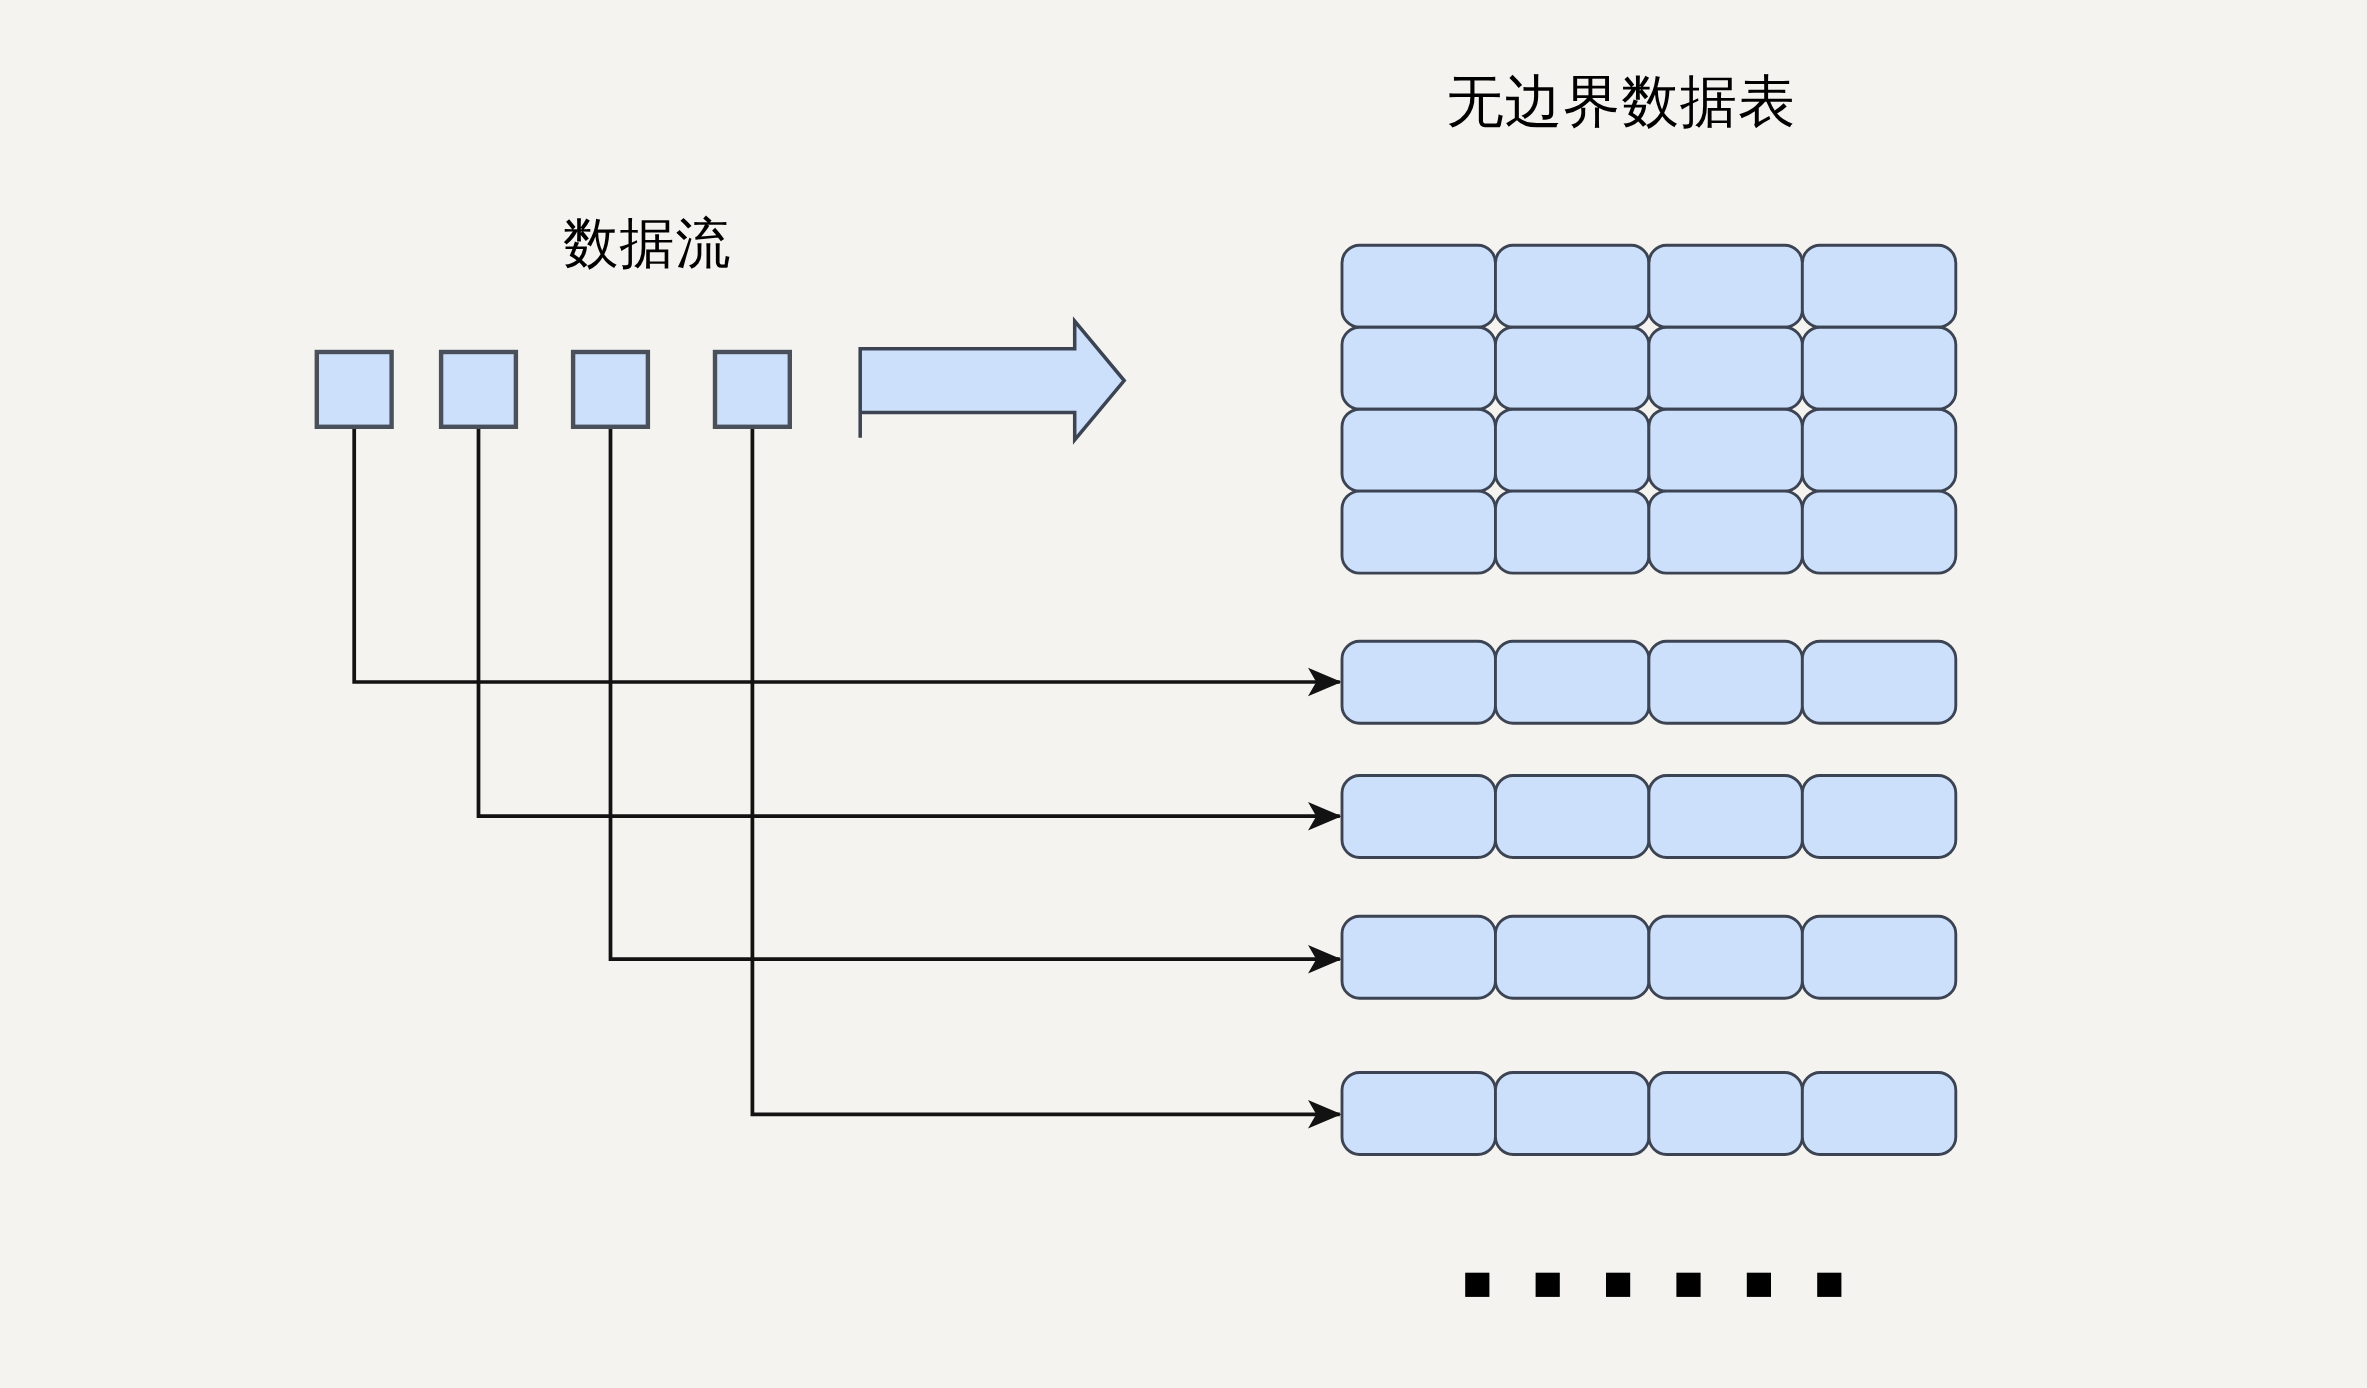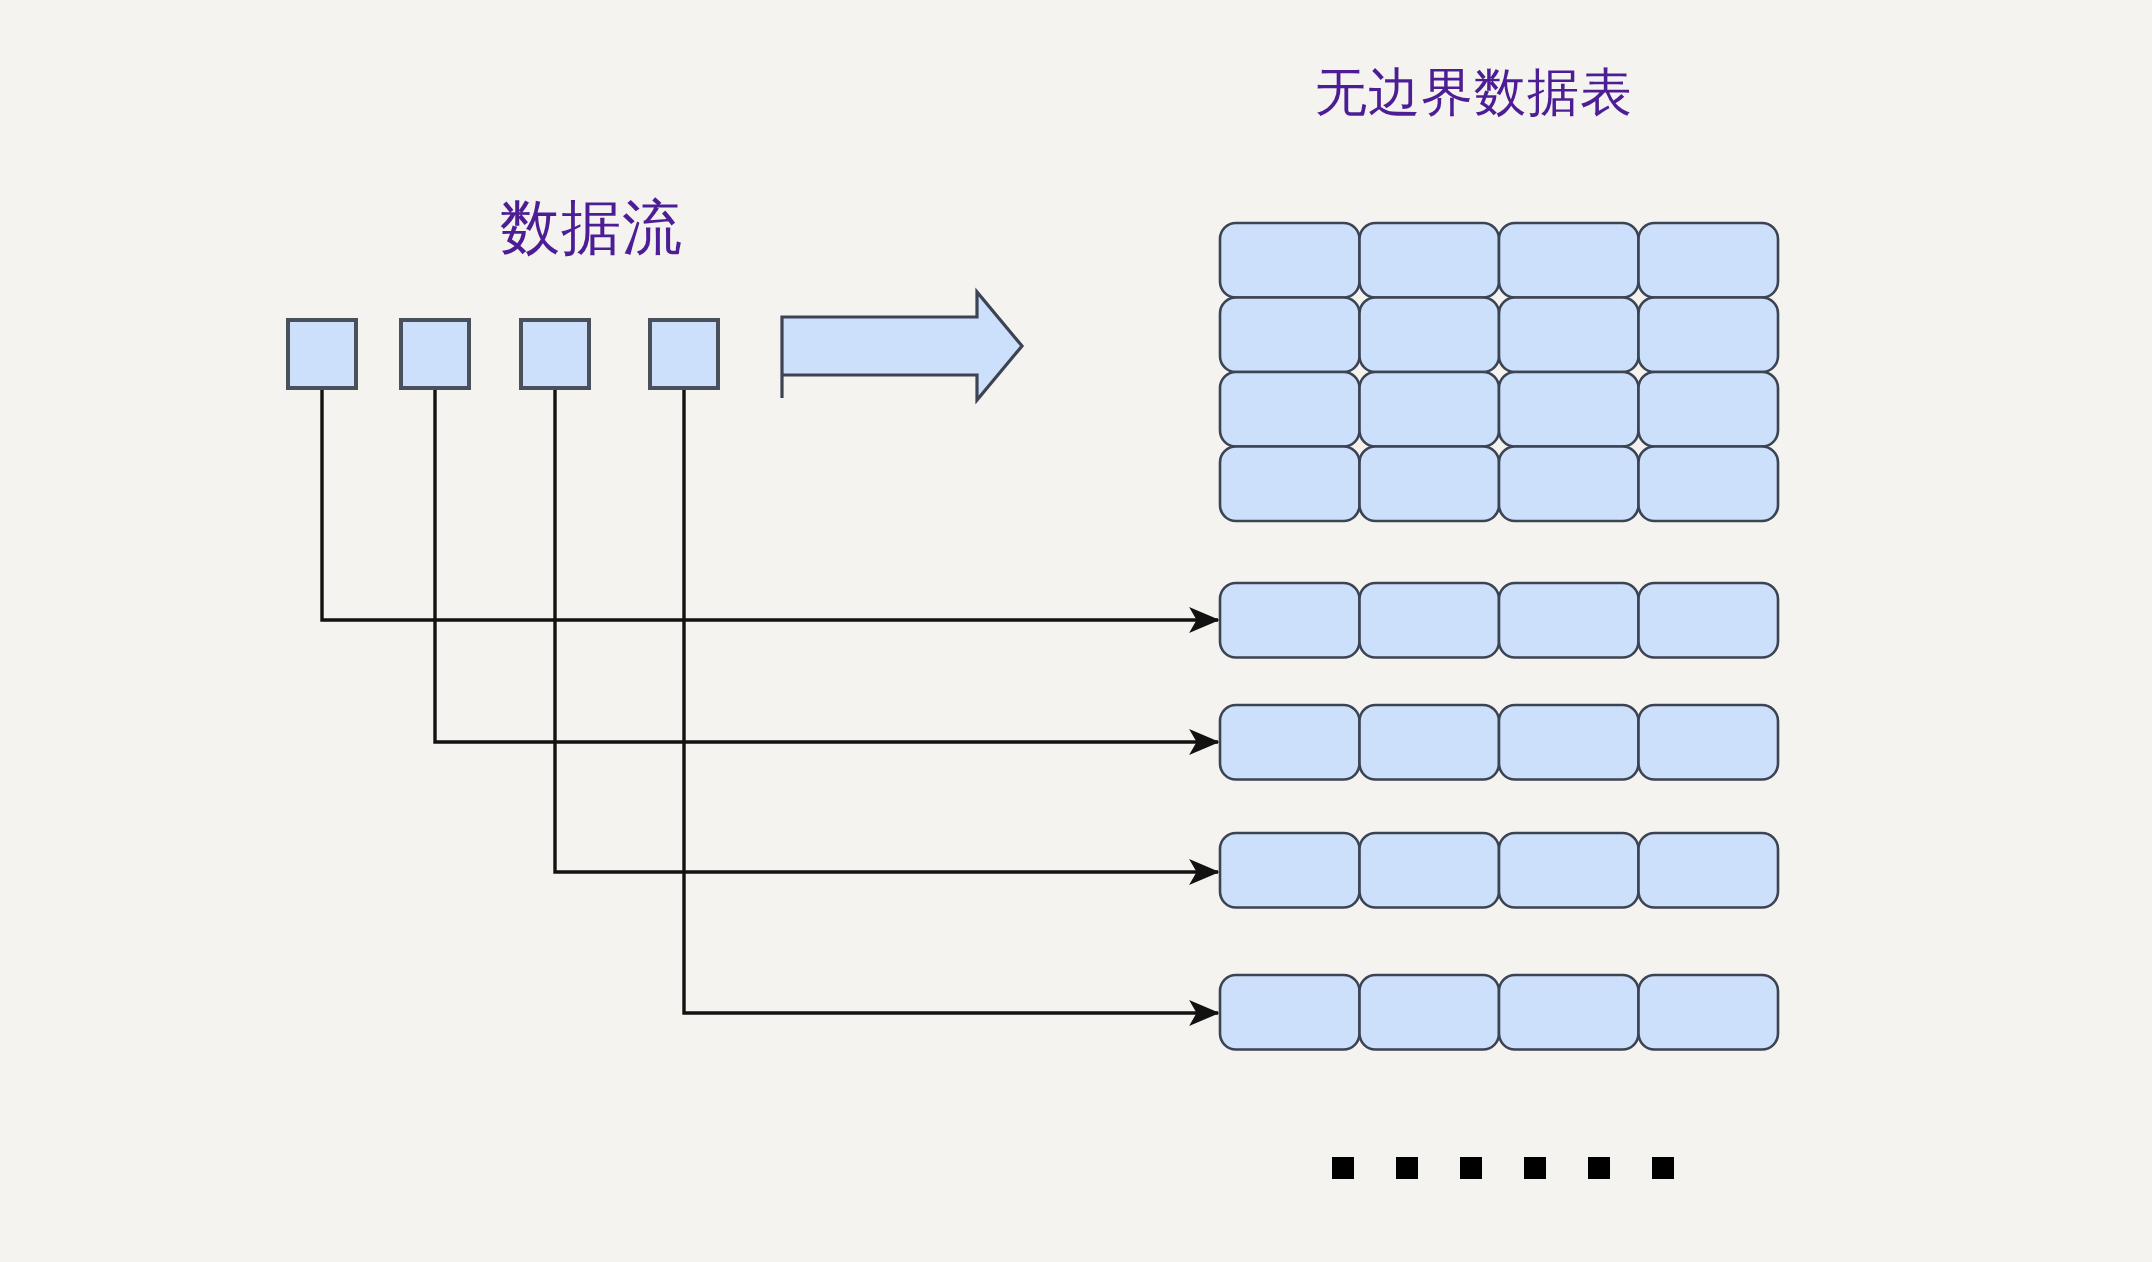--- a/index.html
+++ b/index.html
@@ -21,35 +21,35 @@
   }
   #diagram-svg {
     position: absolute;
     left: 0;
     top: 0;
     width: 2152px;
     height: 1262px;
   }
   .label {
     position: absolute;
-    color: #4c1d95;
+    color: #000000;
     font-weight: 400;
     white-space: nowrap;
     letter-spacing: 1px;
     font-family: Liberation Mono, monospace;
   }
   #title-label {
     left: 1315px;
     top: 58px;
     font-size: 52px;
   }
   #stream-label {
-    left: 500px;
+    left: 512px;
     top: 188px;
-    font-size: 60px;
+    font-size: 50px;
   }
 </style>
 </head>
 <body>
 
 <div id="canvas">
 
   <div class="label" id="title-label">无边界数据表</div>
 
   <div class="label" id="stream-label">数据流</div>

